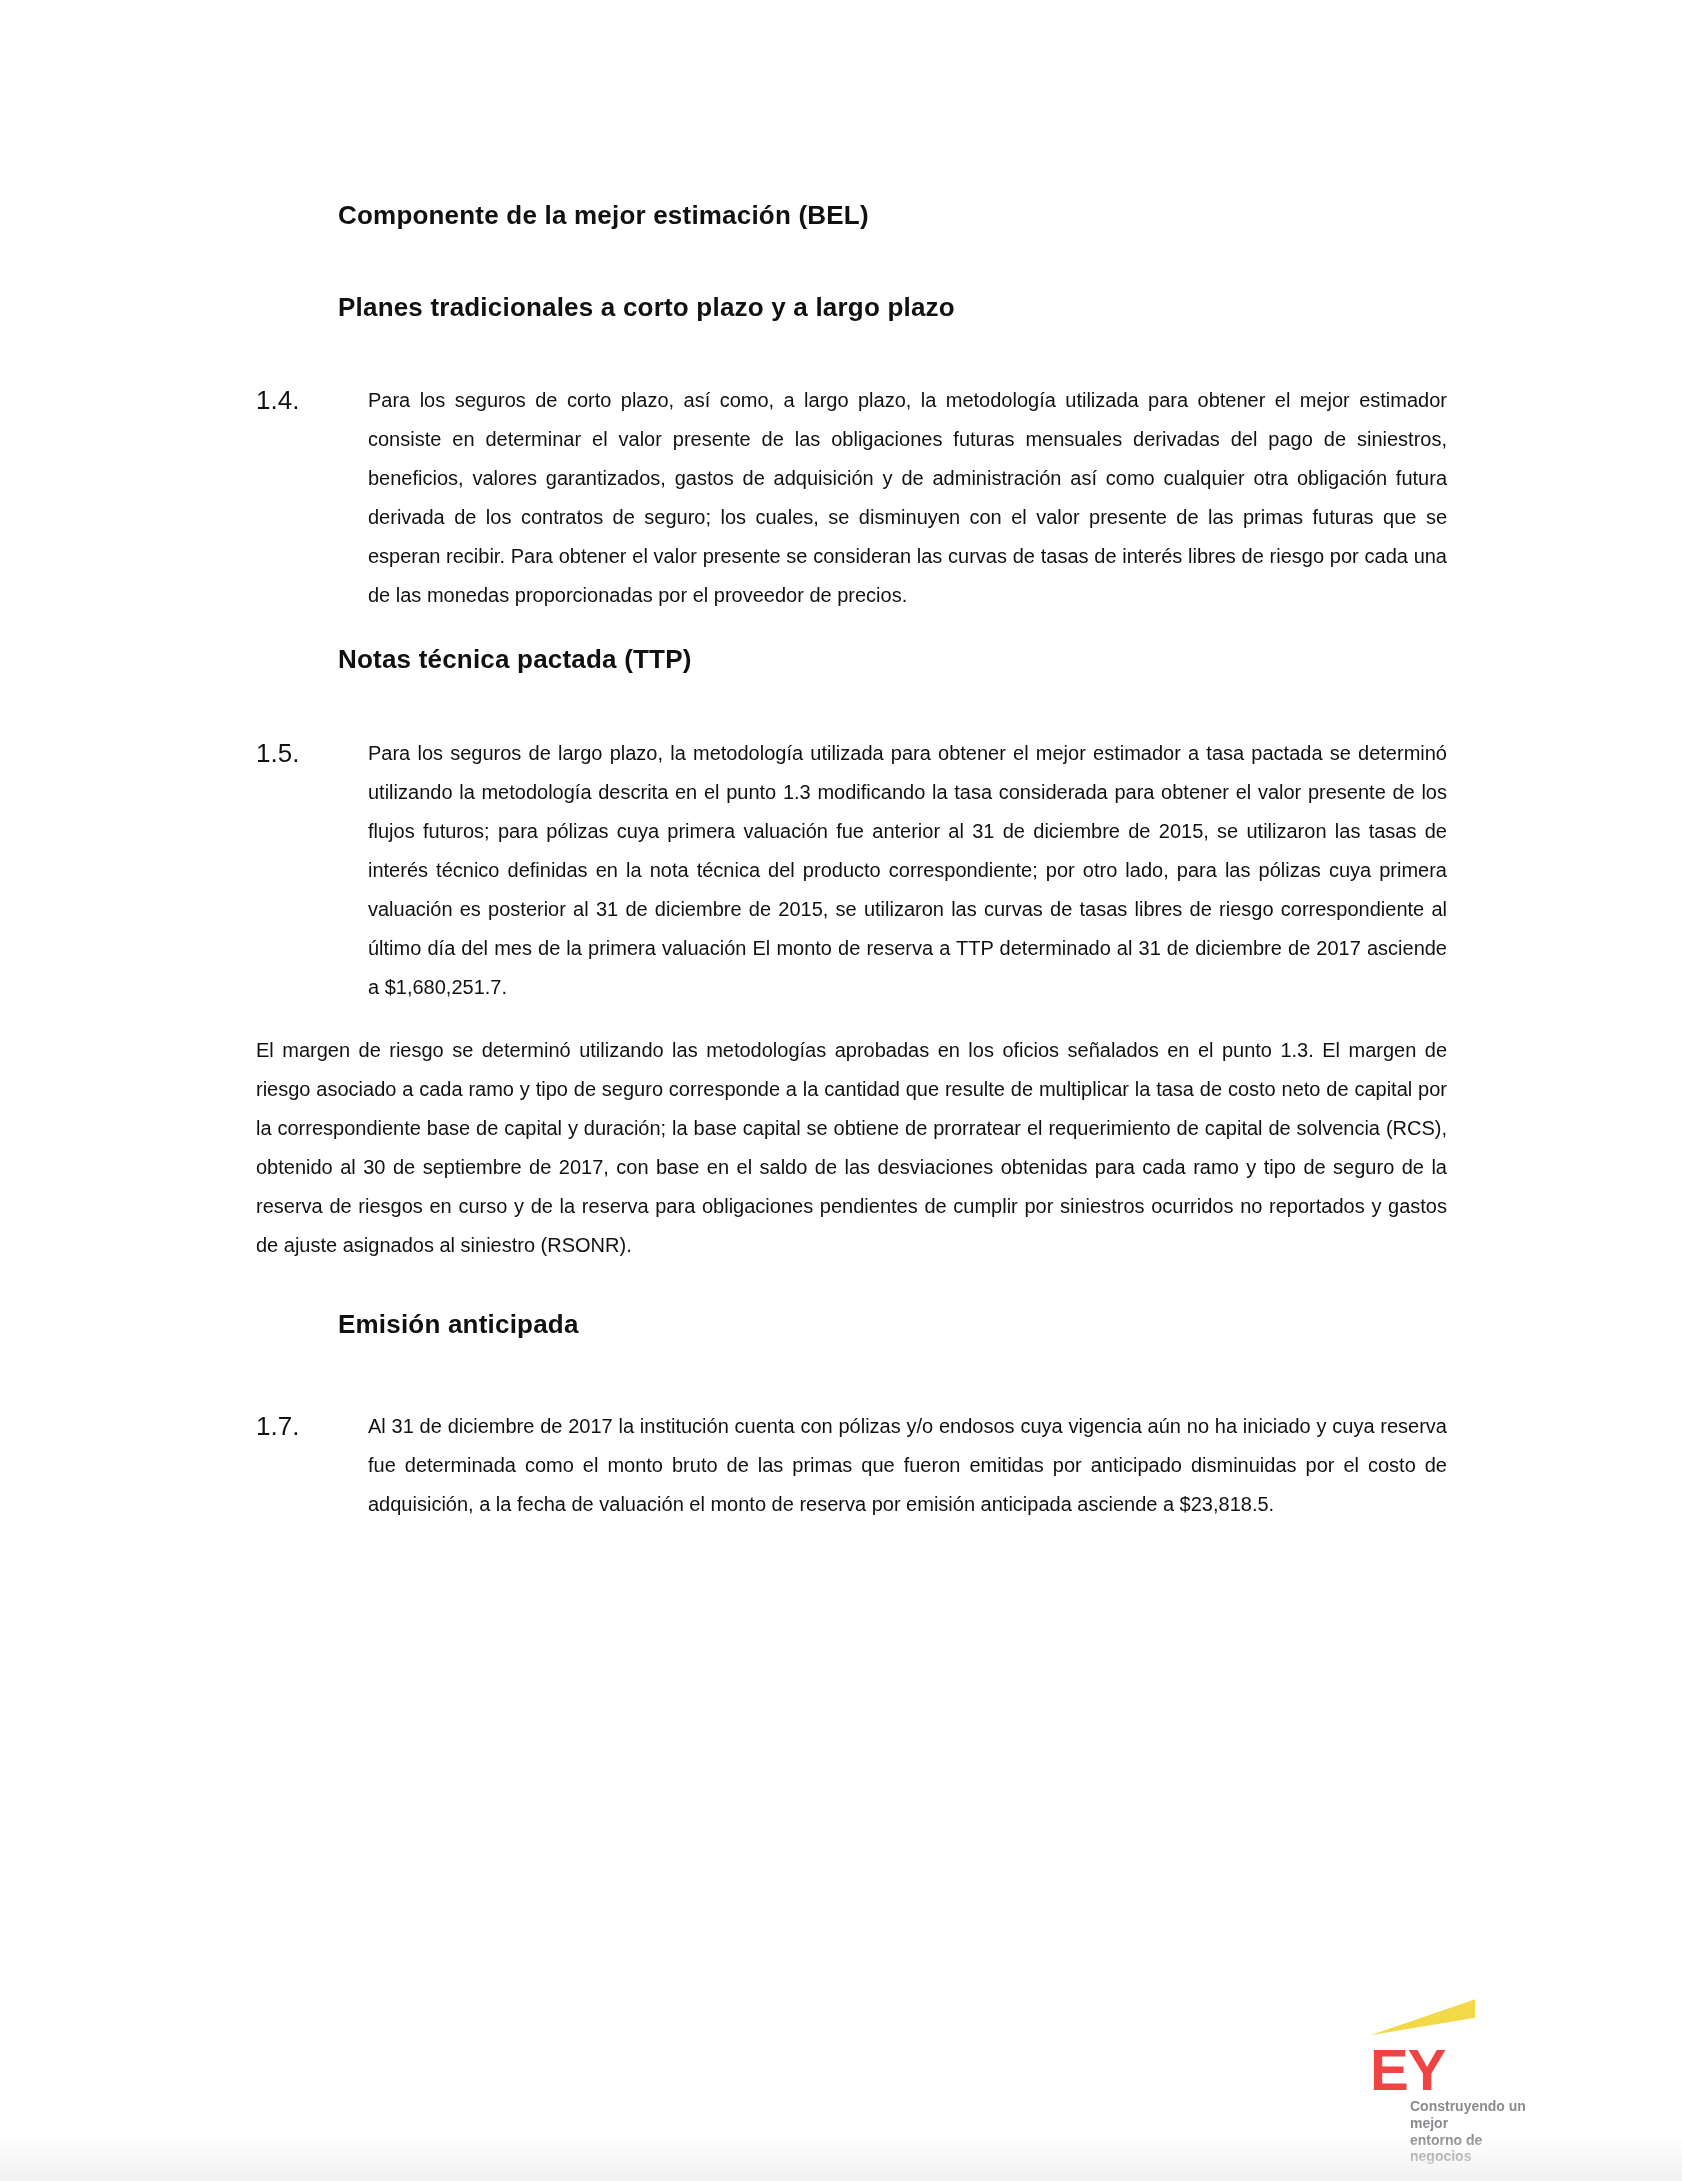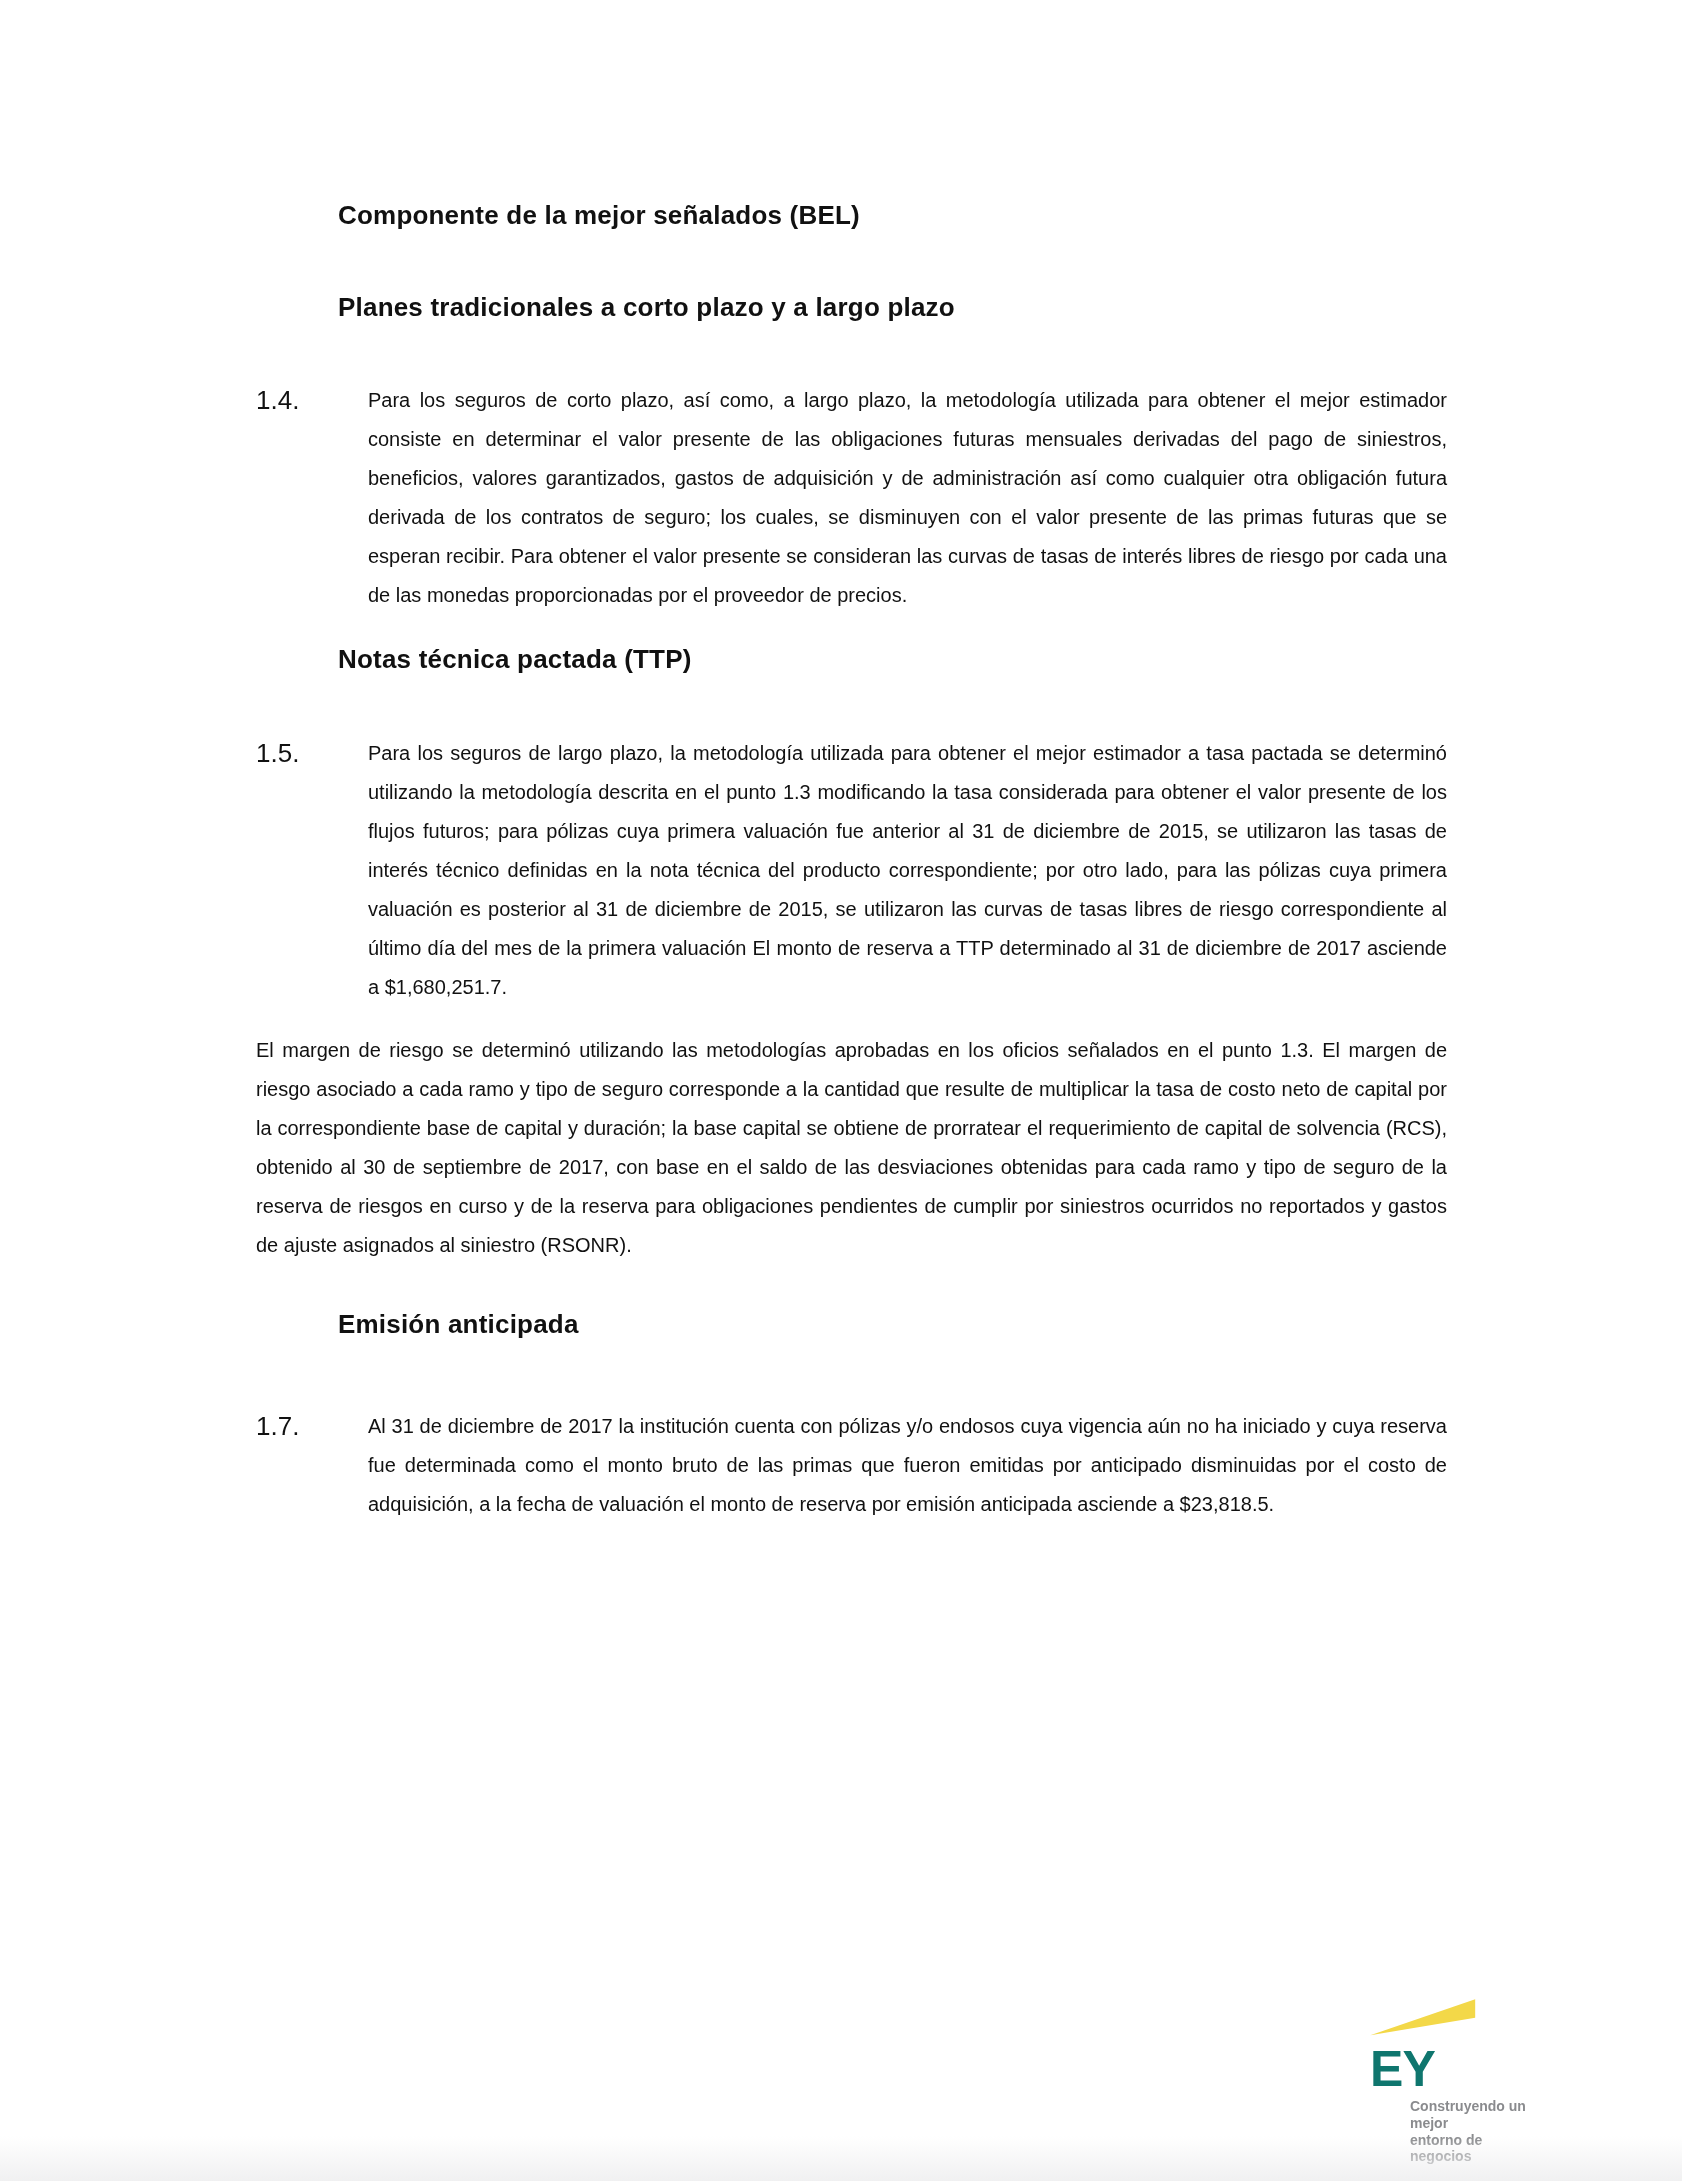--- a/index.html
+++ b/index.html
@@ -60,25 +60,25 @@
   .logo {
     position: absolute;
     left: 1370px;
     top: 1992px;
     width: 158px;
   }
   .beam { display: block; }
   .ey-word {
     margin-top: 11px;
     height: 41px;
-    font-size: 50px;
+    font-size: 58px;
     line-height: 41px;
     font-weight: 800;
     letter-spacing: -0.9px;
-    color: #0f766e;
+    color: #ef4444;
   }
   .tagline {
     margin-top: 8.3px;
     font-size: 14px;
     line-height: 16.7px;
     font-weight: 600;
     color: #8A8B8E;
     margin-left: 40px;
   }
   .bottom-shade {
@@ -90,21 +90,21 @@
     background: linear-gradient(180deg, rgba(240,240,241,0) 0%, #f0f0f1 100%);
   }
 </style>
 </head>
 <body>
 
 <div class="page">
 
   <div class="content">
 
-    <div class="h h-bel">Componente de la mejor señalados (BEL)</div>
+    <div class="h h-bel">Componente de la mejor estimación (BEL)</div>
 
     <div class="h h-planes">Planes tradicionales a corto plazo y a largo plazo</div>
 
     <div class="item item-14">
       <div class="num">1.4.</div>
       <p class="ptext">Para los seguros de corto plazo, así como, a largo plazo, la metodología utilizada para obtener el mejor estimador consiste en determinar el valor presente de las obligaciones futuras mensuales derivadas del pago de siniestros, beneficios, valores garantizados, gastos de adquisición y de administración así como cualquier otra obligación futura derivada de los contratos de seguro; los cuales, se disminuyen con el valor presente de las primas futuras que se esperan recibir. Para obtener el valor presente se consideran las curvas de tasas de interés libres de riesgo por cada una de las monedas proporcionadas por el proveedor de precios.</p>
     </div>
 
     <div class="h h-ttp">Notas técnica pactada (TTP)</div>
 

